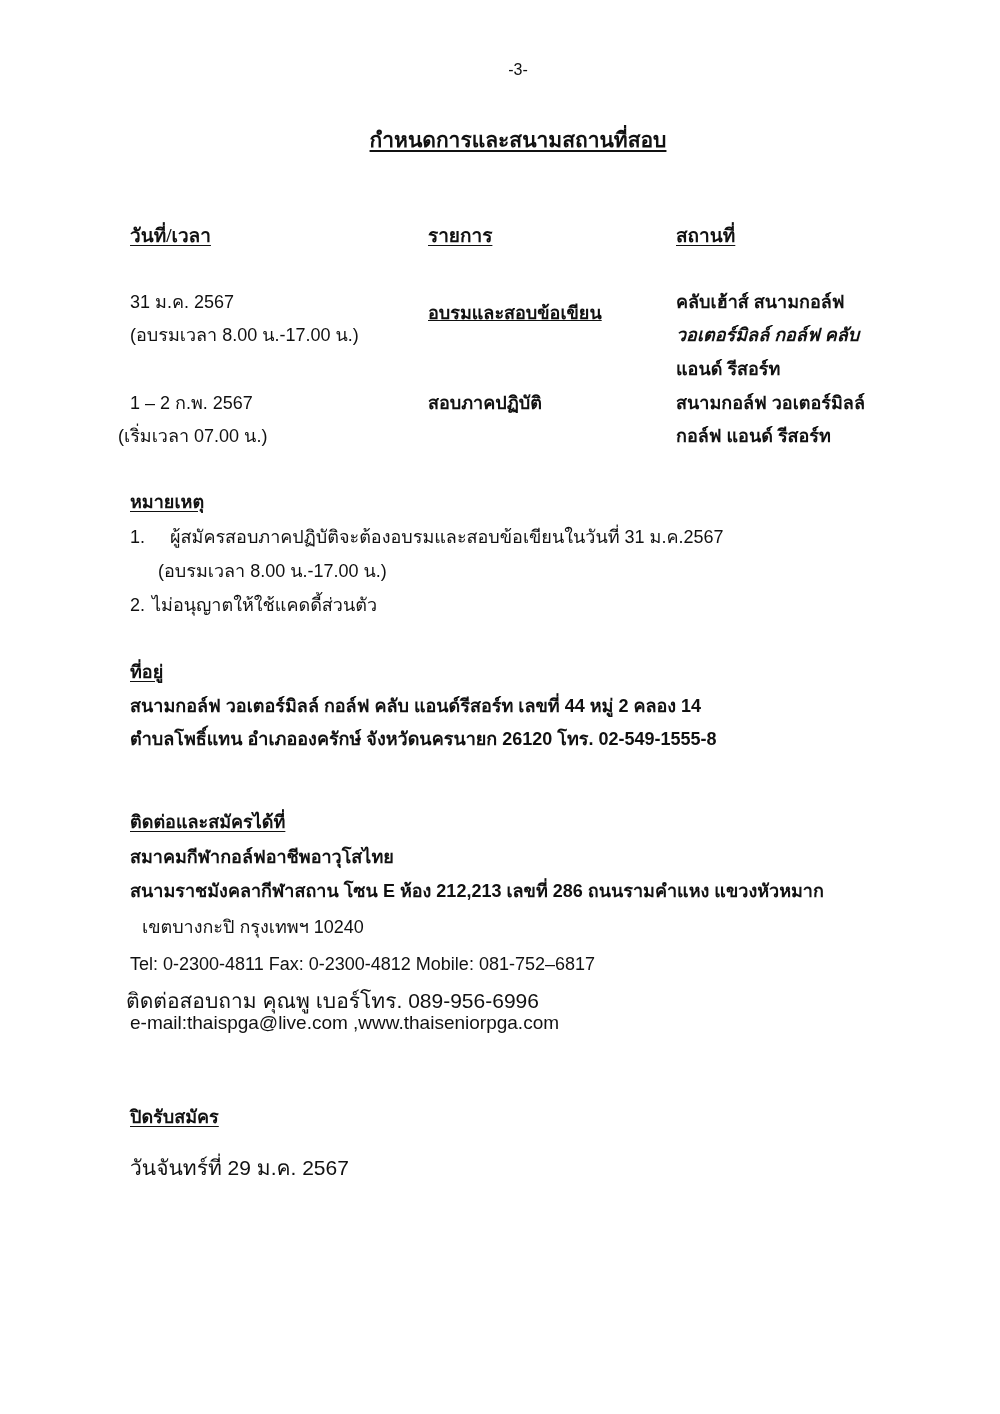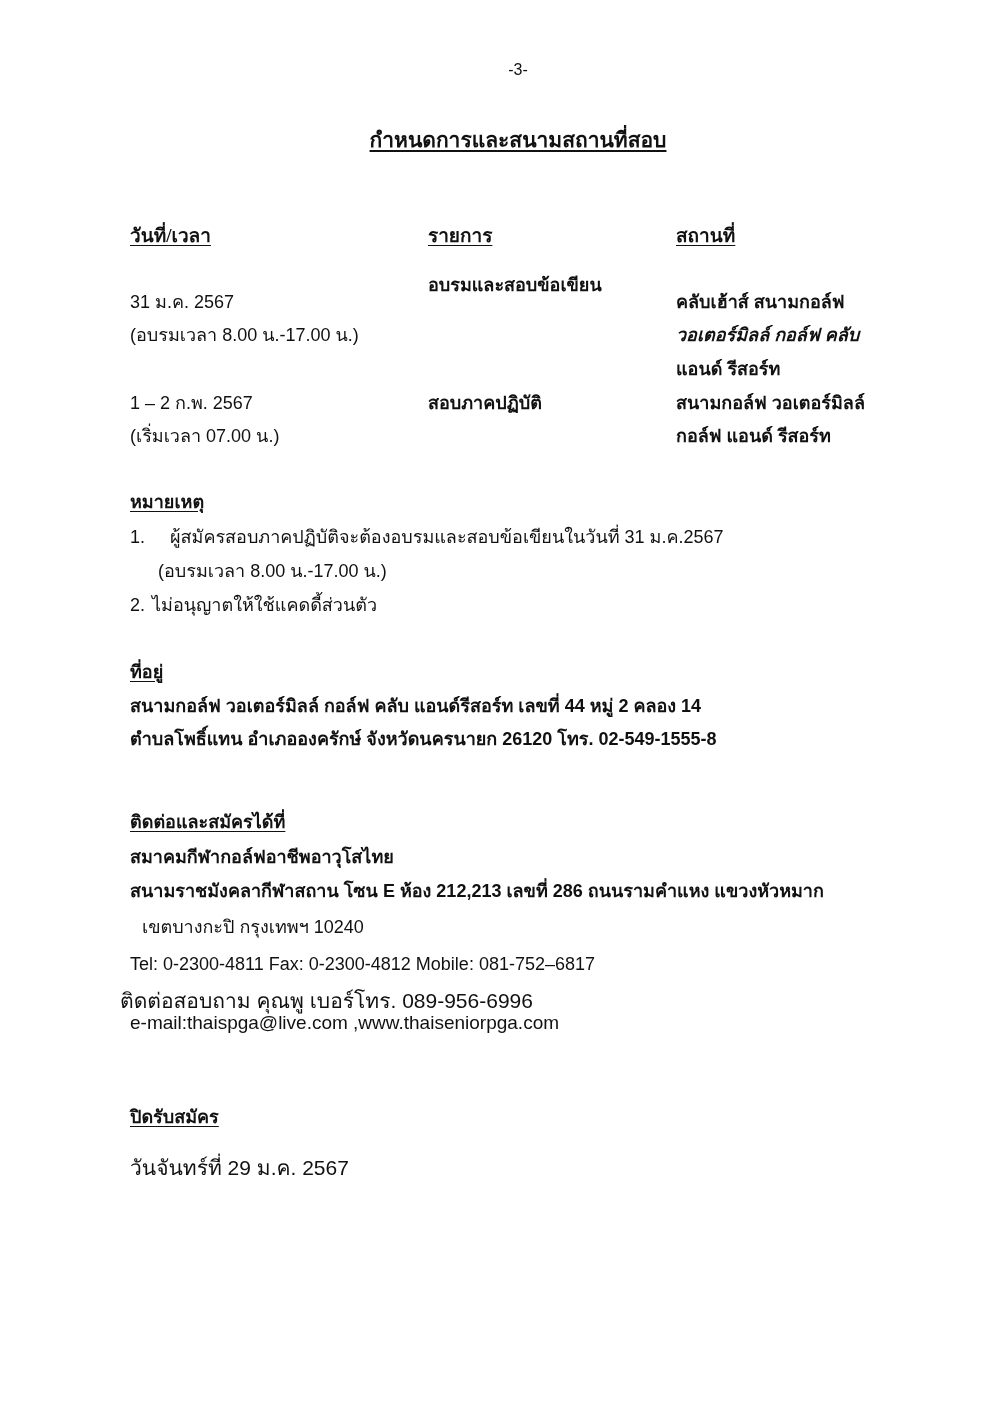--- a/index.html
+++ b/index.html
@@ -19,44 +19,44 @@
 
 <div class="abs pnum">-3-</div>
 <div class="abs title b u">กำหนดการและสนามสถานที่สอบ</div>
 
 <div class="abs t19 b u" style="left:130px; top:226px;font-family:Liberation Serif, serif;">วันที่/เวลา</div>
 <div class="abs t19 b u" style="left:428px; top:226px;">รายการ</div>
 <div class="abs t19 b u" style="left:676px; top:226px;">สถานที่</div>
 
 <div class="abs t18" style="left:130px; top:293px;">31 ม.ค. 2567</div>
 <div class="abs t18" style="left:130px; top:326px;">(อบรมเวลา 8.00 น.-17.00 น.)</div>
-<div class="abs t18 b" style="left:428px; top:276px;">อบรมและสอบข้อเขียน</div>
+<div class="abs t18 b" style="left:428px; top:304px;text-decoration:underline;">อบรมและสอบข้อเขียน</div>
 <div class="abs t18 b" style="left:676px; top:293px;">คลับเฮ้าส์ สนามกอล์ฟ</div>
 <div class="abs t18 b" style="left:676px; top:326px;font-style:italic;">วอเตอร์มิลล์ กอล์ฟ คลับ</div>
 <div class="abs t18 b" style="left:676px; top:360px;">แอนด์ รีสอร์ท</div>
 
 <div class="abs t18" style="left:130px; top:394px;text-align:right;">1 – 2  ก.พ. 2567</div>
-<div class="abs t18" style="left:130px; top:427px;">(เริ่มเวลา 07.00 น.)</div>
+<div class="abs t18" style="left:118px; top:427px;">(เริ่มเวลา 07.00 น.)</div>
 <div class="abs t18 b" style="left:428px; top:394px;">สอบภาคปฏิบัติ</div>
 <div class="abs t18 b" style="left:676px; top:394px;">สนามกอล์ฟ วอเตอร์มิลล์</div>
 <div class="abs t18 b" style="left:676px; top:427px;">กอล์ฟ แอนด์ รีสอร์ท</div>
 
 <div class="abs t18 b u" style="left:130px; top:493px;">หมายเหตุ</div>
 <div class="abs t18" style="left:130px; top:528px;">1.</div>
 <div class="abs t18" style="left:170px; top:528px;text-align:center;">ผู้สมัครสอบภาคปฏิบัติจะต้องอบรมและสอบข้อเขียนในวันที่ 31 ม.ค.2567</div>
 <div class="abs t18" style="left:158px; top:562px;">(อบรมเวลา 8.00 น.-17.00 น.)</div>
 <div class="abs t18" style="left:130px; top:596px;">2.</div>
 <div class="abs t18" style="left:152px; top:596px;">ไม่อนุญาตให้ใช้แคดดี้ส่วนตัว</div>
 
 <div class="abs t18 b u" style="left:130px; top:663px;">ที่อยู่</div>
 <div class="abs t18 b" style="left:130px; top:697px;">สนามกอล์ฟ วอเตอร์มิลล์ กอล์ฟ คลับ แอนด์รีสอร์ท เลขที่ 44 หมู่ 2 คลอง 14</div>
 <div class="abs t18 b" style="left:130px; top:730px;">ตำบลโพธิ์แทน อำเภอองครักษ์  จังหวัดนครนายก 26120 โทร. 02-549-1555-8</div>
 
 <div class="abs t18 b u" style="left:130px; top:813px;">ติดต่อและสมัครได้ที่</div>
 <div class="abs t18 b" style="left:130px; top:848px;">สมาคมกีฬากอล์ฟอาชีพอาวุโสไทย</div>
 <div class="abs t18 b" style="left:130px; top:882px;">สนามราชมังคลากีฬาสถาน โซน E ห้อง 212,213 เลขที่ 286 ถนนรามคำแหง แขวงหัวหมาก</div>
 <div class="abs t18" style="left:142px; top:918px;">เขตบางกะปิ  กรุงเทพฯ  10240</div>
 <div class="abs t18" style="left:130px; top:955px;">Tel: 0-2300-4811  Fax: 0-2300-4812  Mobile: 081-752–6817</div>
-<div class="abs t21" style="left:120px; top:990px;">ติดต่อสอบถาม  คุณพู  เบอร์โทร. 089-956-6996</div>
+<div class="abs t21" style="left:126px; top:990px;">ติดต่อสอบถาม  คุณพู  เบอร์โทร. 089-956-6996</div>
 <div class="abs t19" style="left:130px; top:1013px;">e-mail:thaispga@live.com ,www.thaiseniorpga.com</div>
 
 <div class="abs t18 b u" style="left:130px; top:1108px;">ปิดรับสมัคร</div>
 <div class="abs t21" style="left:130px; top:1157px;">วันจันทร์ที่ 29 ม.ค. 2567</div>
 
 </body></html>

